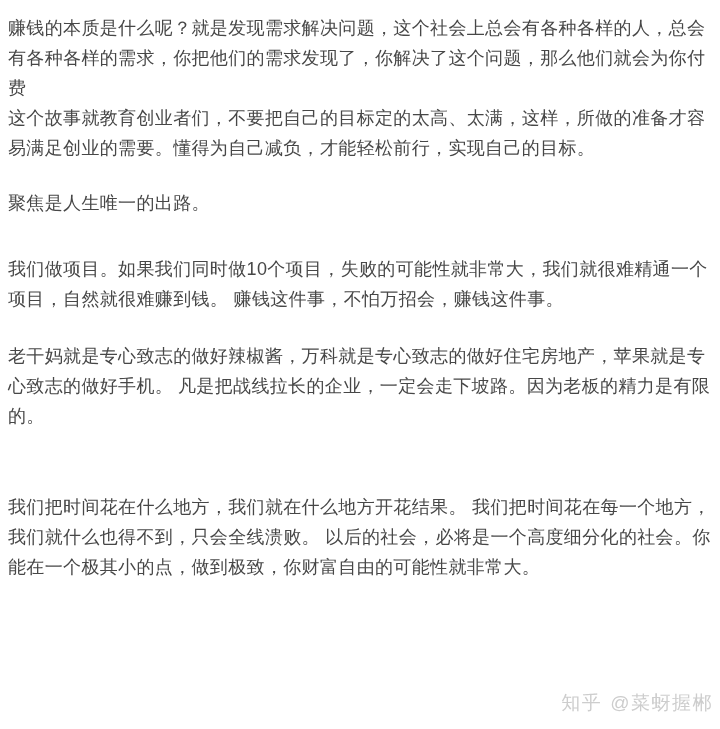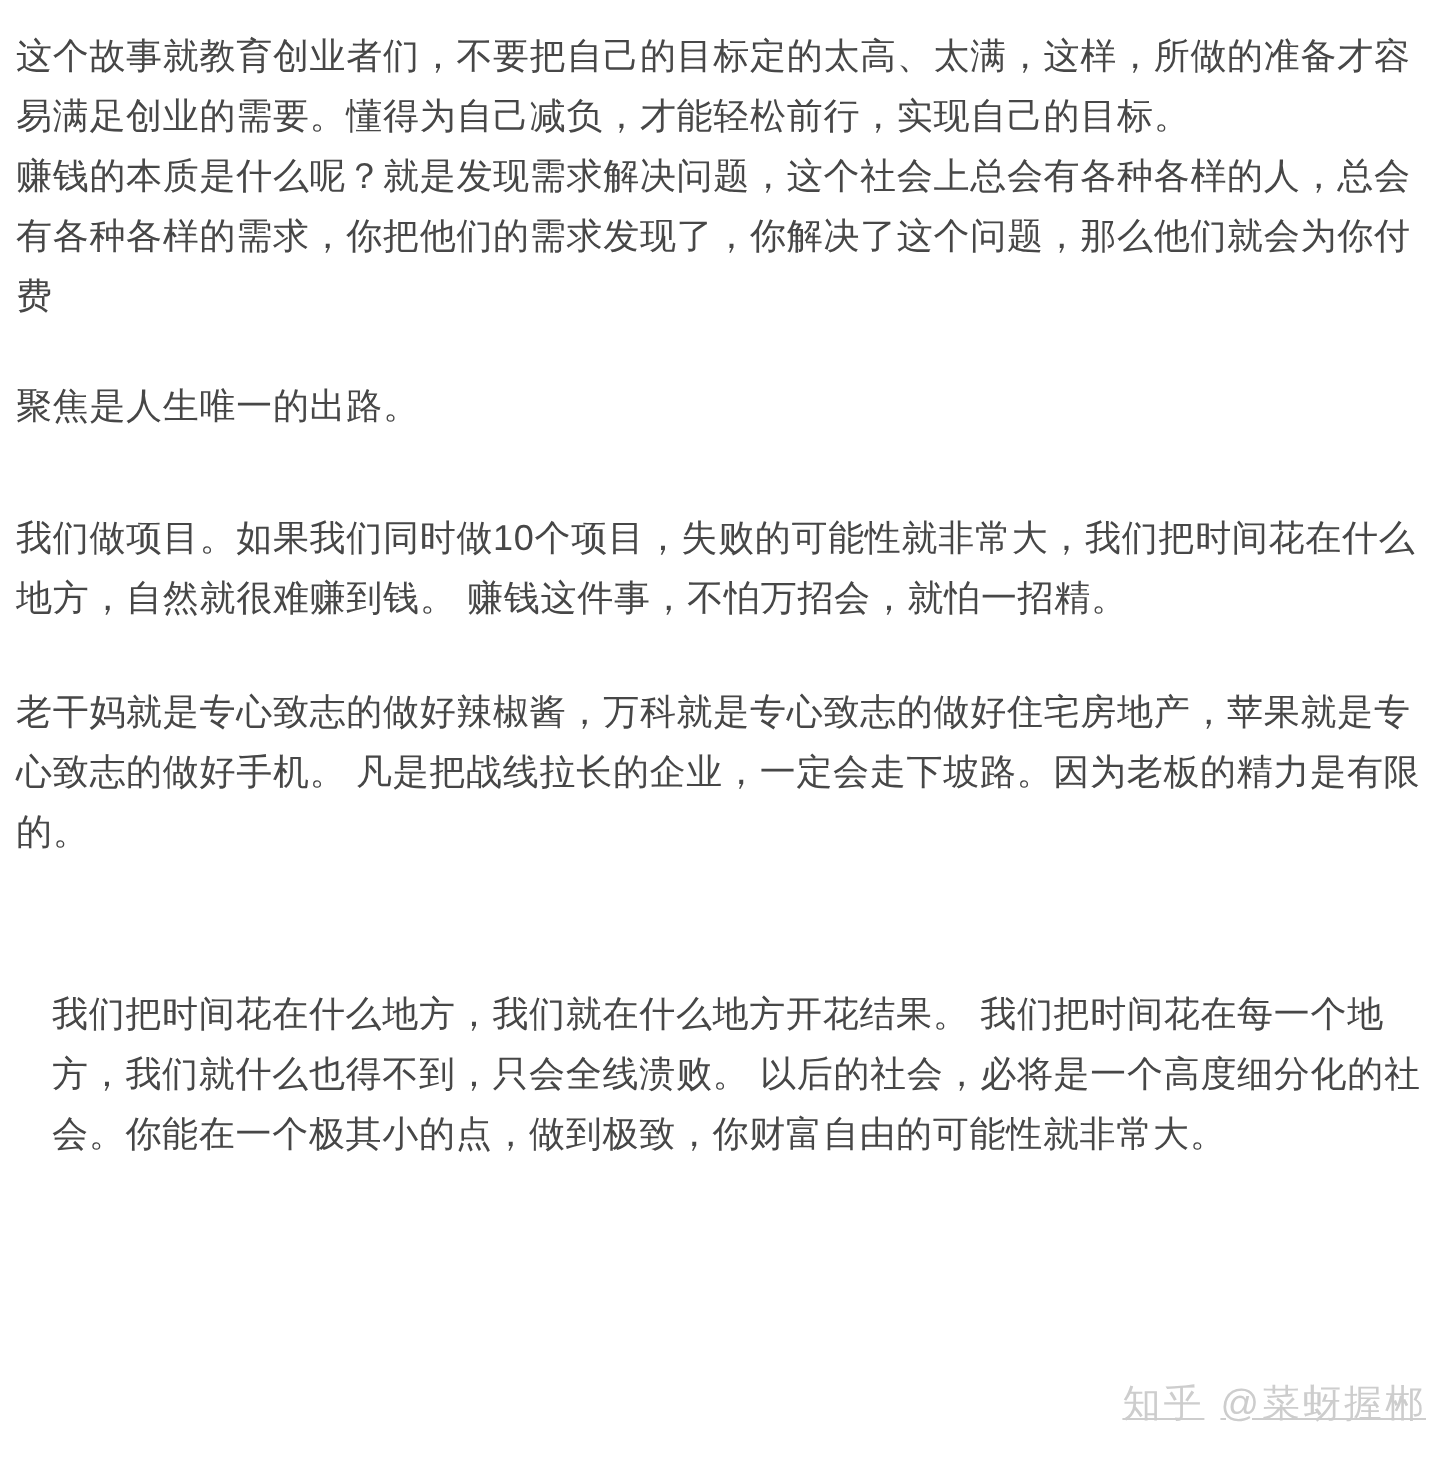--- a/index.html
+++ b/index.html
@@ -24,43 +24,42 @@
     line-height: 30px;
     letter-spacing: 0.35px;
     color: #474747;
     text-align: left;
     word-break: break-all;
   }
   
   .gap-a { margin-top: 25px; }  
   .gap-b { margin-top: 36px; }  
   .gap-c { margin-top: 27px; font-family: Liberation Serif, serif; }  
-  .gap-d { margin-top: 61px; margin-left: 18px; }  
+  .gap-d { margin-top: 61px; }  
   .watermark {
     position: absolute;
     right: 7px;
     bottom: 15px;
     font-size: 19px;
     line-height: 22px;
     letter-spacing: 1.5px;
     color: #cdcdcd;
     white-space: nowrap;
-    text-decoration: underline;
   }
   .watermark .brand { margin-right: 8px; }
 </style>
 </head>
 <body>
 
 <div class="page">
   <div class="content">
+    <p class="para">赚钱的本质是什么呢？就是发现需求解决问题，这个社会上总会有各种各样的人，总会有各种各样的需求，你把他们的需求发现了，你解决了这个问题，那么他们就会为你付费</p>
     <p class="para">这个故事就教育创业者们，不要把自己的目标定的太高、太满，这样，所做的准备才容易满足创业的需要。懂得为自己减负，才能轻松前行，实现自己的目标。</p>
-    <p class="para">赚钱的本质是什么呢？就是发现需求解决问题，这个社会上总会有各种各样的人，总会有各种各样的需求，你把他们的需求发现了，你解决了这个问题，那么他们就会为你付费</p>
     <p class="para gap-a">聚焦是人生唯一的出路。</p>
-    <p class="para gap-b">我们做项目。如果我们同时做10个项目，失败的可能性就非常大，我们把时间花在什么地方，自然就很难赚到钱。 赚钱这件事，不怕万招会，就怕一招精。</p>
+    <p class="para gap-b">我们做项目。如果我们同时做10个项目，失败的可能性就非常大，我们就很难精通一个项目，自然就很难赚到钱。 赚钱这件事，不怕万招会，赚钱这件事。</p>
     <p class="para gap-c">老干妈就是专心致志的做好辣椒酱，万科就是专心致志的做好住宅房地产，苹果就是专心致志的做好手机。 凡是把战线拉长的企业，一定会走下坡路。因为老板的精力是有限的。</p>
     <p class="para gap-d">我们把时间花在什么地方，我们就在什么地方开花结果。 我们把时间花在每一个地方，我们就什么也得不到，只会全线溃败。 以后的社会，必将是一个高度细分化的社会。你能在一个极其小的点，做到极致，你财富自由的可能性就非常大。</p>
   </div>
 
   <div class="watermark">
     <span class="brand">知乎</span><span>@菜蚜握郴</span>
   </div>
 </div>
 
 </body></html>

